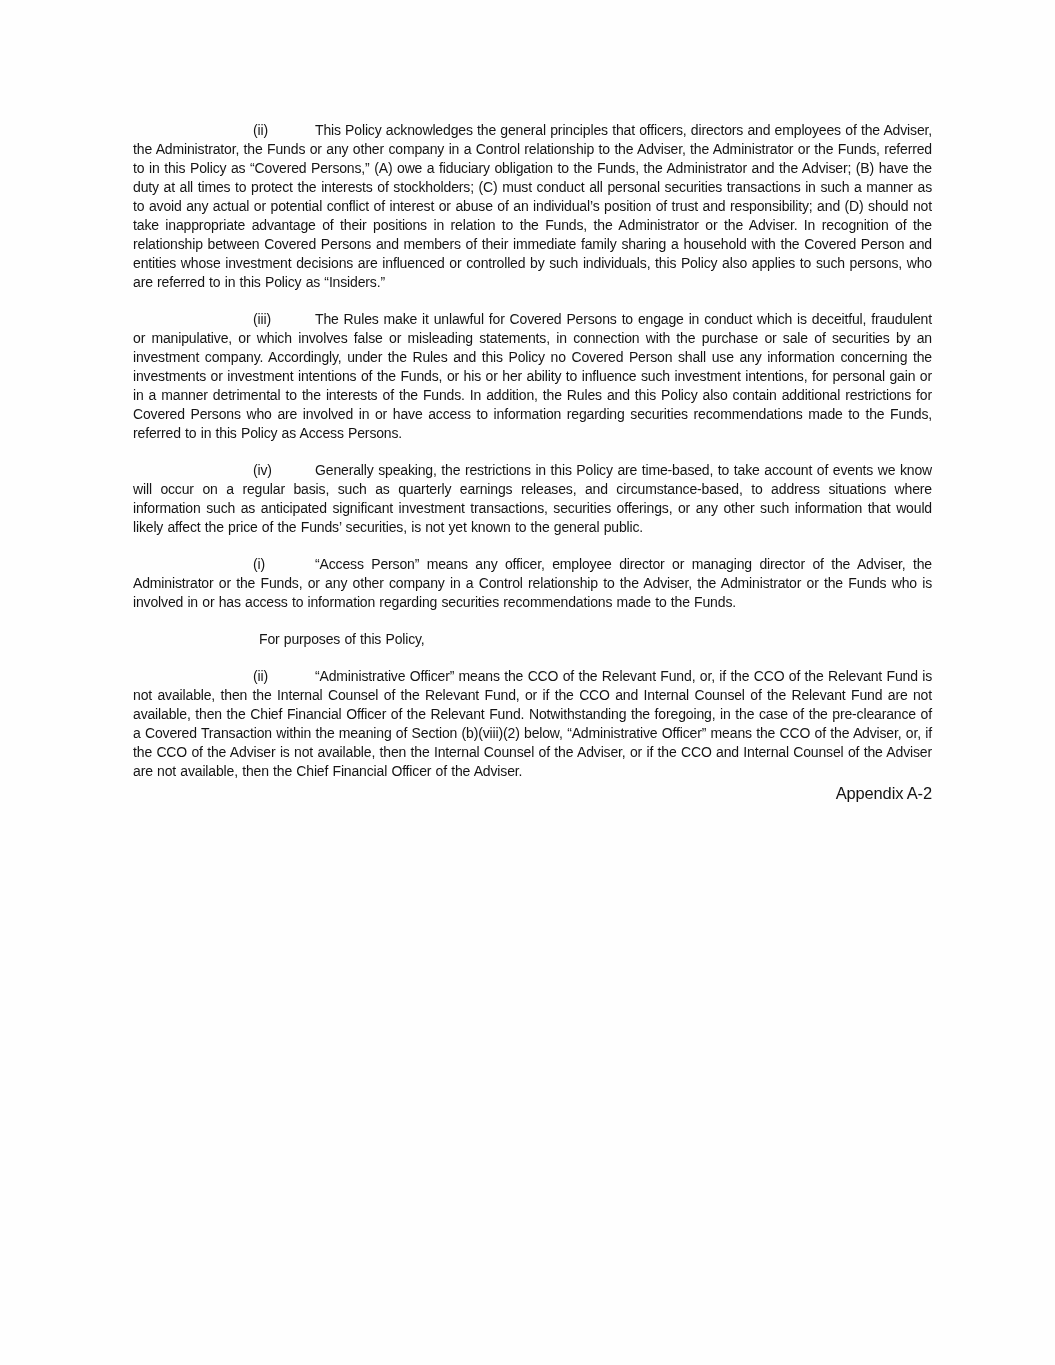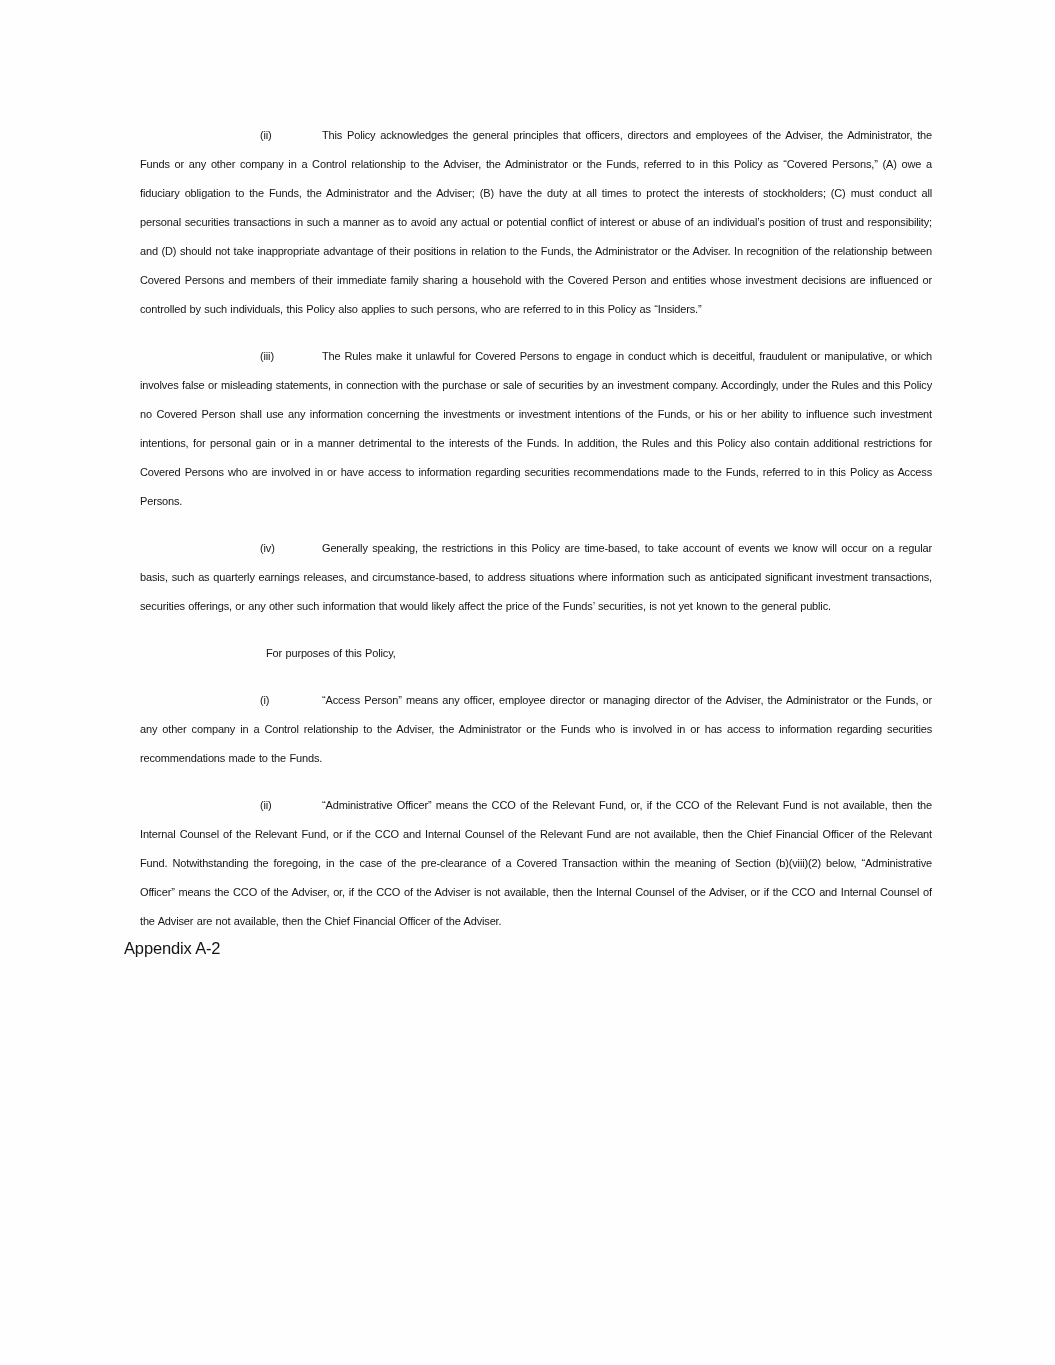--- a/index.html
+++ b/index.html
@@ -23,25 +23,25 @@
     background: #fefefe;
     overflow: hidden;
   }
   .content {
     position: absolute;
     left: 124px;
     top: 121px;
     width: 808px;
   }
   .para {
-    font-size: 11px;
-    line-height: 29px;
+    font-size: 14px;
+    line-height: 19px;
     letter-spacing: -0.15px;
     text-align: justify;
-    margin: 0 0 18px 16px;
+    margin: 0 0 18px 9px;
     word-spacing: 0.5px;
   }
   
   .plabel-num {
     display: inline-block;
     margin-left: 120px;
     width: 62px;
   }
   
   .plabel-letter {
@@ -50,39 +50,39 @@
     width: 68px;
   }
   
   .para.sub-intro {
     text-indent: 126px;
   }
   .footer {
     font-size: 16.5px;
     line-height: 24.5px;
     letter-spacing: -0.15px;
-    text-align: left;
+    text-align: right;
     margin: 0;
   }
 </style>
 </head>
 <body>
 
 <div class="page">
   <div class="content">
 
     <p class="para"><span class="plabel-num">(ii)</span><span>This Policy acknowledges the general principles that officers, directors and employees of the Adviser, the Administrator, the Funds or any other company in a Control relationship to the Adviser, the Administrator or the Funds, referred to in this Policy as “Covered Persons,” (A) owe a fiduciary obligation to the Funds, the Administrator and the Adviser; (B) have the duty at all times to protect the interests of stockholders; (C) must conduct all personal securities transactions in such a manner as to avoid any actual or potential conflict of interest or abuse of an individual’s position of trust and responsibility; and (D) should not take inappropriate advantage of their positions in relation to the Funds, the Administrator or the Adviser.  In recognition of the relationship between Covered Persons and members of their immediate family sharing a household with the Covered Person and entities whose investment decisions are influenced or controlled by such individuals, this Policy also applies to such persons, who are referred to in this Policy as “Insiders.”</span></p>
 
     <p class="para"><span class="plabel-num">(iii)</span><span>The Rules make it unlawful for Covered Persons to engage in conduct which is deceitful, fraudulent or manipulative, or which involves false or misleading statements, in connection with the purchase or sale of securities by an investment company.  Accordingly, under the Rules and this Policy no Covered Person shall use any information concerning the investments or investment intentions of the Funds, or his or her ability to influence such investment intentions, for personal gain or in a manner detrimental to the interests of the Funds.  In addition, the Rules and this Policy also contain additional restrictions for Covered Persons who are involved in or have access to information regarding securities recommendations made to the Funds, referred to in this Policy as Access Persons.</span></p>
 
     <p class="para"><span class="plabel-num">(iv)</span><span>Generally speaking, the restrictions in this Policy are time-based, to take account of events we know will occur on a regular basis, such as quarterly earnings releases, and circumstance-based, to address situations where information such as anticipated significant investment transactions, securities offerings, or any other such information that would likely affect the price of the Funds’ securities, is not yet known to the general public.</span></p>
 
 
+    <p class="para"><span class="plabel-num">(i)</span><span>“Access Person” means any officer, employee director or managing director of the Adviser, the Administrator or the Funds, or any other company in a Control relationship to the Adviser, the Administrator or the Funds who is involved in or has access to information regarding securities recommendations made to the Funds.</span></p>
+
     <p class="para sub-intro"><span>For purposes of this Policy,</span></p>
-
-    <p class="para"><span class="plabel-num">(i)</span><span>“Access Person” means any officer, employee director or managing director of the Adviser, the Administrator or the Funds, or any other company in a Control relationship to the Adviser, the Administrator or the Funds who is involved in or has access to information regarding securities recommendations made to the Funds.</span></p>
 
     <p class="para" style="margin-bottom:0;"><span class="plabel-num">(ii)</span><span>“Administrative Officer” means the CCO of the Relevant Fund, or, if the CCO of the Relevant Fund is not available, then the Internal Counsel of the Relevant Fund, or if the CCO and Internal Counsel of the Relevant Fund are not available, then the Chief Financial Officer of the Relevant Fund.  Notwithstanding the foregoing, in the case of the pre-clearance of a Covered Transaction within the meaning of Section (b)(viii)(2) below, “Administrative Officer” means the CCO of the Adviser, or, if the CCO of the Adviser is not available, then the Internal Counsel of the Adviser, or if the CCO and Internal Counsel of the Adviser are not available, then the Chief Financial Officer of the Adviser.</span></p>
 
     <p class="footer">Appendix A-2</p>
 
   </div>
 </div>
 
 </body></html>

